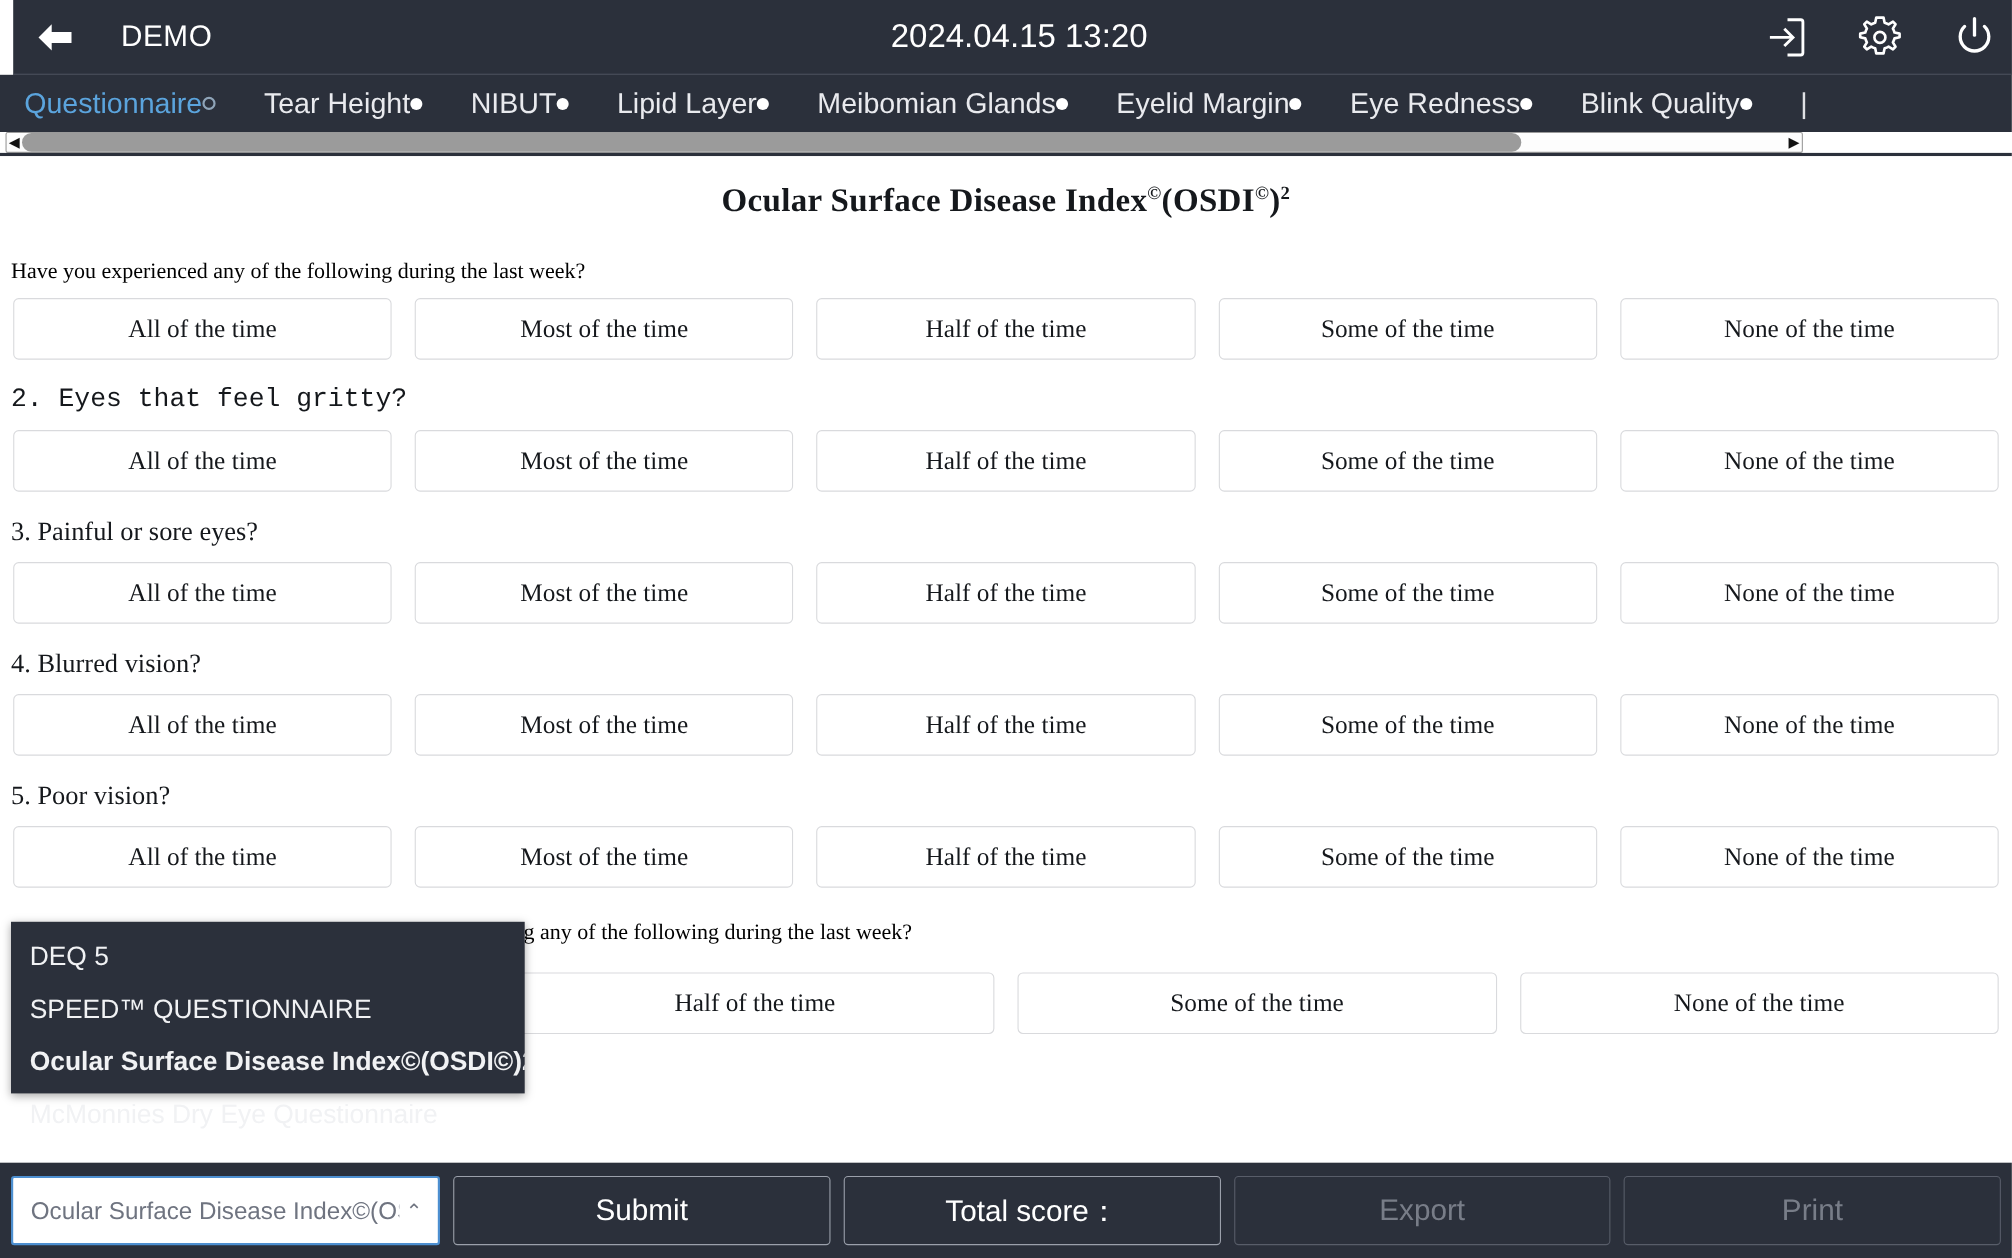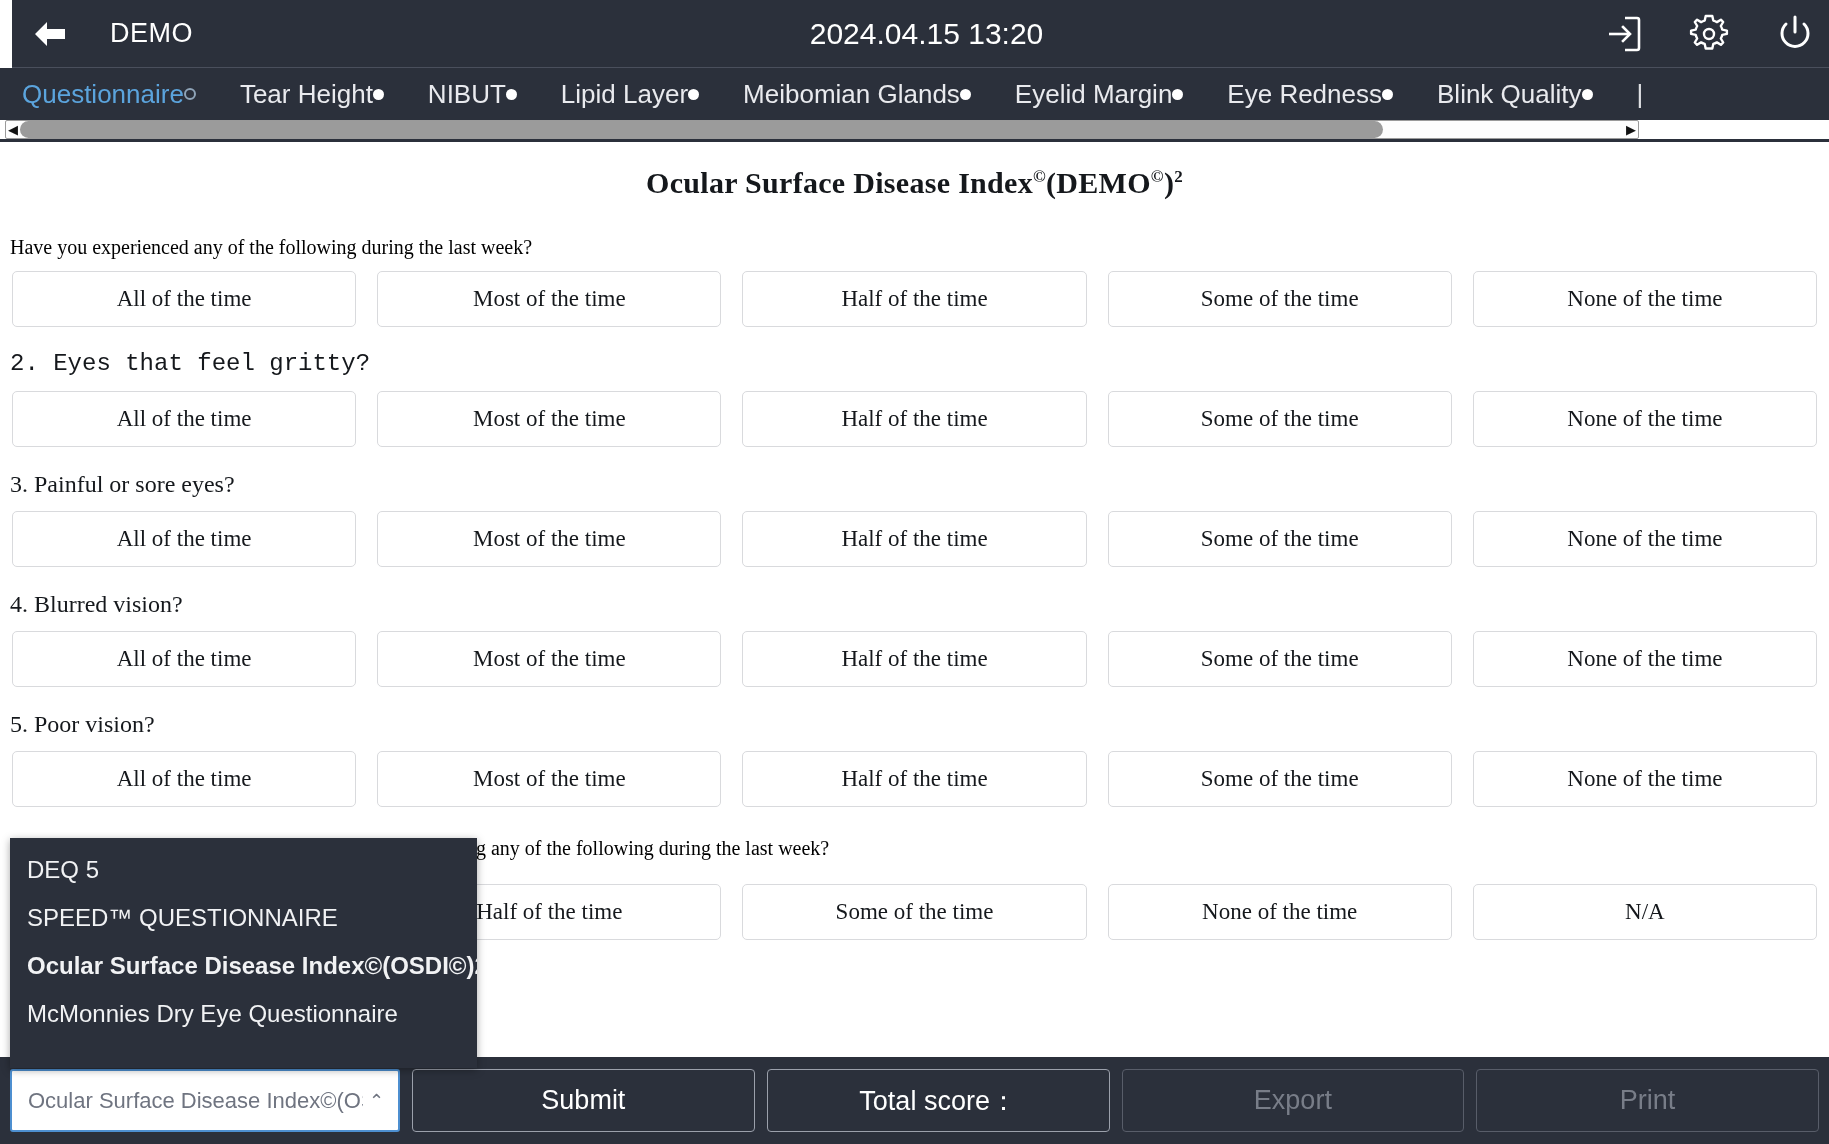--- a/index.html
+++ b/index.html
@@ -104,21 +104,21 @@
   .opt {
     flex:1 1 0; height:56px; background:#ffffff;
     border:1px solid #d9dadd; border-radius:5px;
     display:flex; align-items:center; justify-content:center;
     font-family:"Liberation Serif", serif; font-size:23px; color:#15181c;
     cursor:pointer; user-select:none;
   }
 
   
   .dropdown-list {
-    position:absolute; left:10px; top:838px; width:467px; height:230px;
+    position:absolute; left:10px; top:838px; width:467px; height:156px;
     background:#2b303b; z-index:60;
     padding:0; box-shadow:0 2px 8px rgba(0,0,0,.35);
   }
   .dd-item {
     height:48px; display:flex; align-items:center; padding-left:17px;
     color:#f1f2f4; font-size:24px; cursor:pointer; white-space:nowrap; overflow:hidden;
   }
   .dd-item.selected { font-weight:bold; }
   .dd-item:first-child { margin-top:8px; }
 
@@ -228,21 +228,21 @@
     <div class="track">
       <div class="thumb" style="width: 85%;"></div>
     </div>
     <div class="arrow">▶</div>
   </div>
   <div class="tabbar-bottom-rule"></div>
 
   <div class="content">
 
     <div class="qtitle">
-      <span>Ocular Surface Disease Index</span><sup>©</sup><span>(DEMO</span><sup>©</sup><span>)</span><sup>2</sup>
+      <span>Ocular Surface Disease Index</span><sup>©</sup><span>(OSDI</span><sup>©</sup><span>)</span><sup>2</sup>
     </div>
 
     <div class="intro">Have you experienced any of the following during the last week?</div>
 
     <div id="questions-container">
         <div class="qblock first">
           <div class="optrow">
             <div class="opt">All of the time</div>
             <div class="opt">Most of the time</div>
             <div class="opt">Half of the time</div>
@@ -292,21 +292,20 @@
         </div>
       </div>
 
     <div class="intro" style="margin-top:30px;">Have you experienced problems with your eyes performing any of the following during the last week?</div>
 
     <div class="optrow" id="q6-row" style="margin-top:24px;">
         <div class="opt">Most of the time</div>
         <div class="opt">Half of the time</div>
         <div class="opt">Some of the time</div>
         <div class="opt">None of the time</div>
-        <div class="opt">N/A</div>
       </div>
 
     <div class="qlabel" style="margin-top:30px;">&nbsp;</div>
   </div>
 
   <div class="dropdown-list" id="dropdown-list">
       <div class="dd-item">DEQ 5</div>
       <div class="dd-item">SPEED™ QUESTIONNAIRE</div>
       <div class="dd-item selected">Ocular Surface Disease Index©(OSDI©)2</div>
       <div class="dd-item">McMonnies Dry Eye Questionnaire</div>

